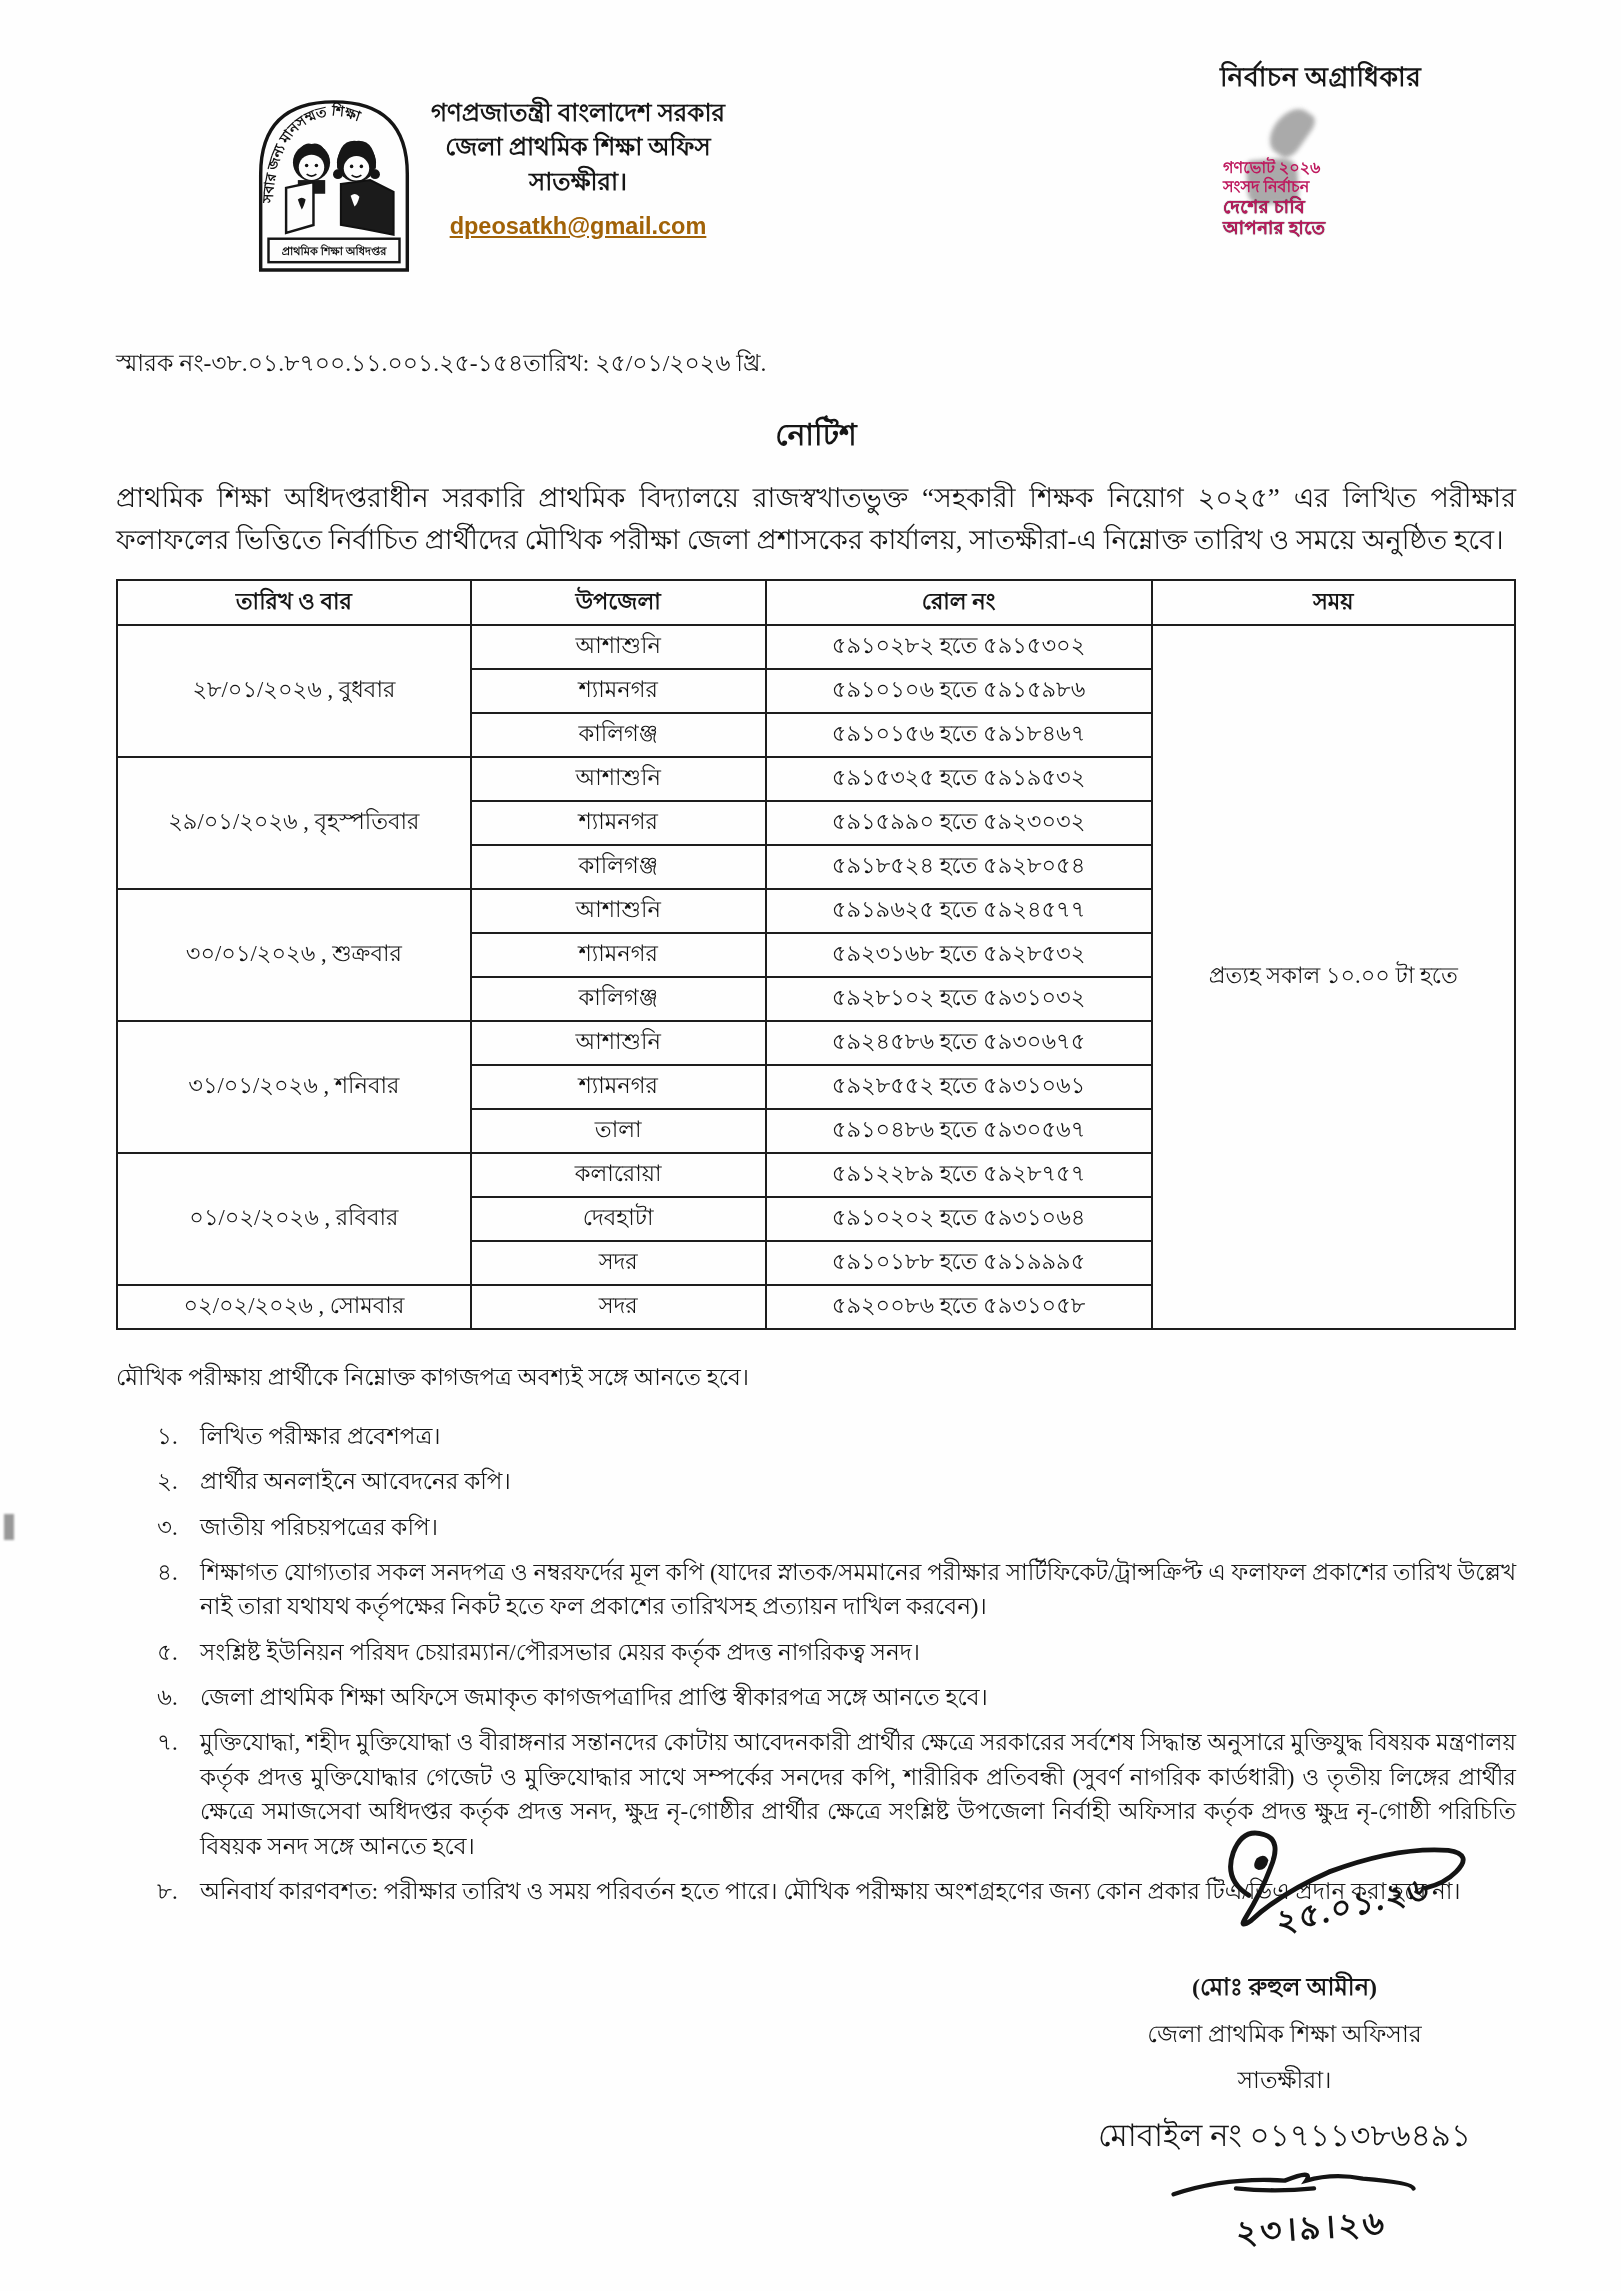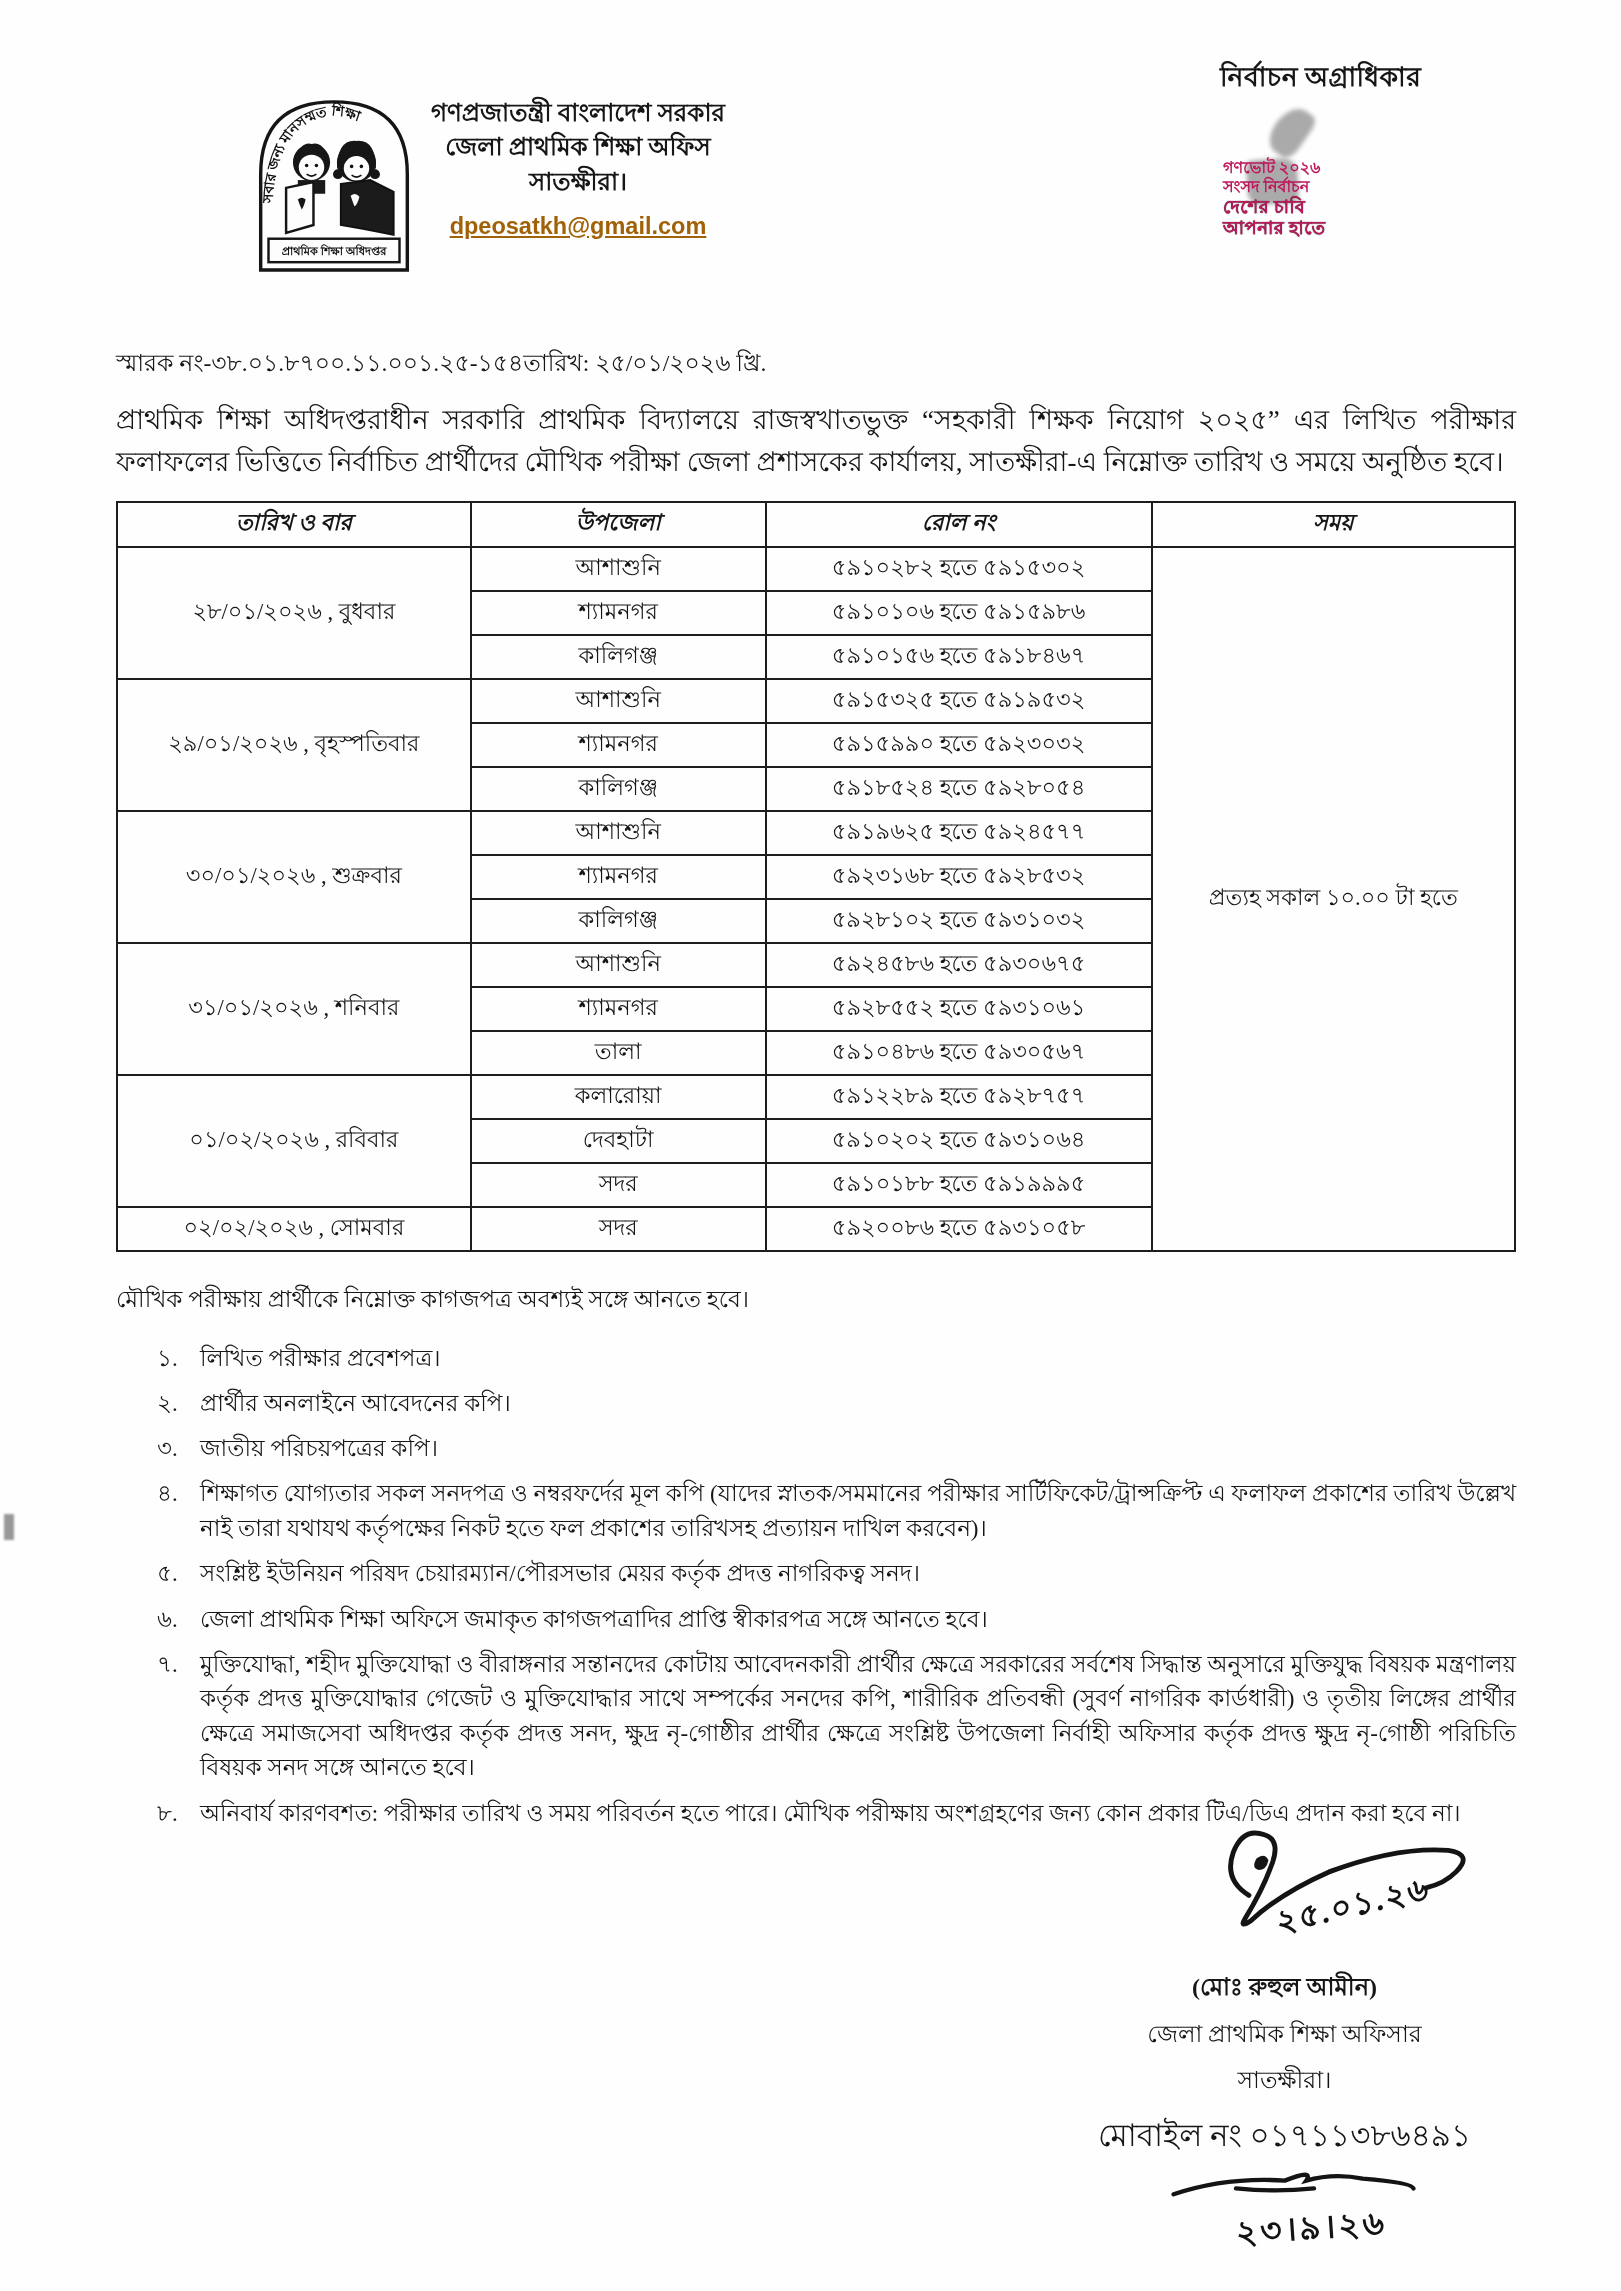--- a/index.html
+++ b/index.html
@@ -48,21 +48,21 @@
   
   .content{position:absolute;left:116px;top:345px;width:1400px;}
   .memo-row{display:flex;font-size:23.5px;}
   .doc-title{text-align:center;font-size:30px;font-weight:700;margin-top:27.4px;}
   .intro{font-size:27px;line-height:1.55;text-align:justify;margin:15.7px 0 0 0;}
   
   table.schedule{border-collapse:collapse;width:100%;margin-top:17.6px;}
   table.schedule th,table.schedule td{
     border:2px solid #1d1d1d;text-align:center;font-size:22.5px;padding:2px 5.9px;
   }
-  table.schedule th{height:39px;font-weight:700;font-style:italic;}
+  table.schedule th{height:39px;font-weight:700;}
   table.schedule td{height:38px;}
   .col-date{width:25.3%;}
   .col-upz{width:21.1%;}
   .col-roll{width:27.6%;}
   .col-time{width:26%;}
   td.time-cell{font-size:23px;}
   
   .req-heading{font-size:23px;margin:29px 0 0 0;}
   ol.req-list{list-style:none;margin:21.6px 0 0 0;padding:0 0 0 41px;}
   ol.req-list li{
@@ -158,20 +158,21 @@
 
   <div class="speck1"></div>
 
   <div class="content">
 
     <div class="memo-row">
       <span>স্মারক নং-৩৮.০১.৮৭০০.১১.০০১.২৫-১৫৪</span>
       <span>তারিখ: ২৫/০১/২০২৬ খ্রি.</span>
     </div>
 
+    <div class="doc-title">নোটিশ</div>
 
     <p class="intro">প্রাথমিক শিক্ষা অধিদপ্তরাধীন সরকারি প্রাথমিক বিদ্যালয়ে রাজস্বখাতভুক্ত “সহকারী শিক্ষক নিয়োগ ২০২৫” এর লিখিত পরীক্ষার ফলাফলের ভিত্তিতে নির্বাচিত প্রার্থীদের মৌখিক পরীক্ষা জেলা প্রশাসকের কার্যালয়, সাতক্ষীরা-এ নিম্নোক্ত তারিখ ও সময়ে অনুষ্ঠিত হবে।</p>
 
     <table class="schedule">
       <thead>
         <tr>
           <th class="col-date">তারিখ ও বার</th>
           <th class="col-upz">উপজেলা</th>
           <th class="col-roll">রোল নং</th>
           <th class="col-time">সময়</th>

